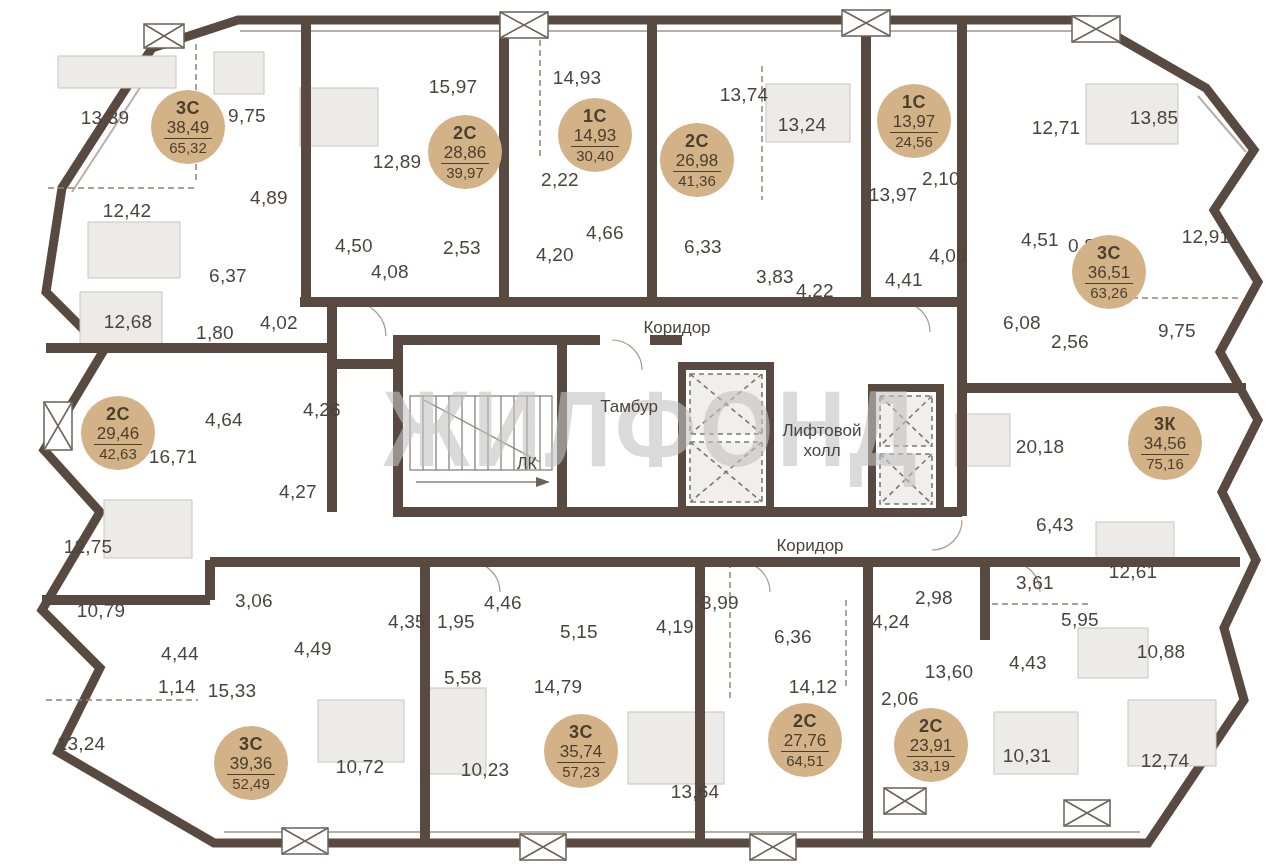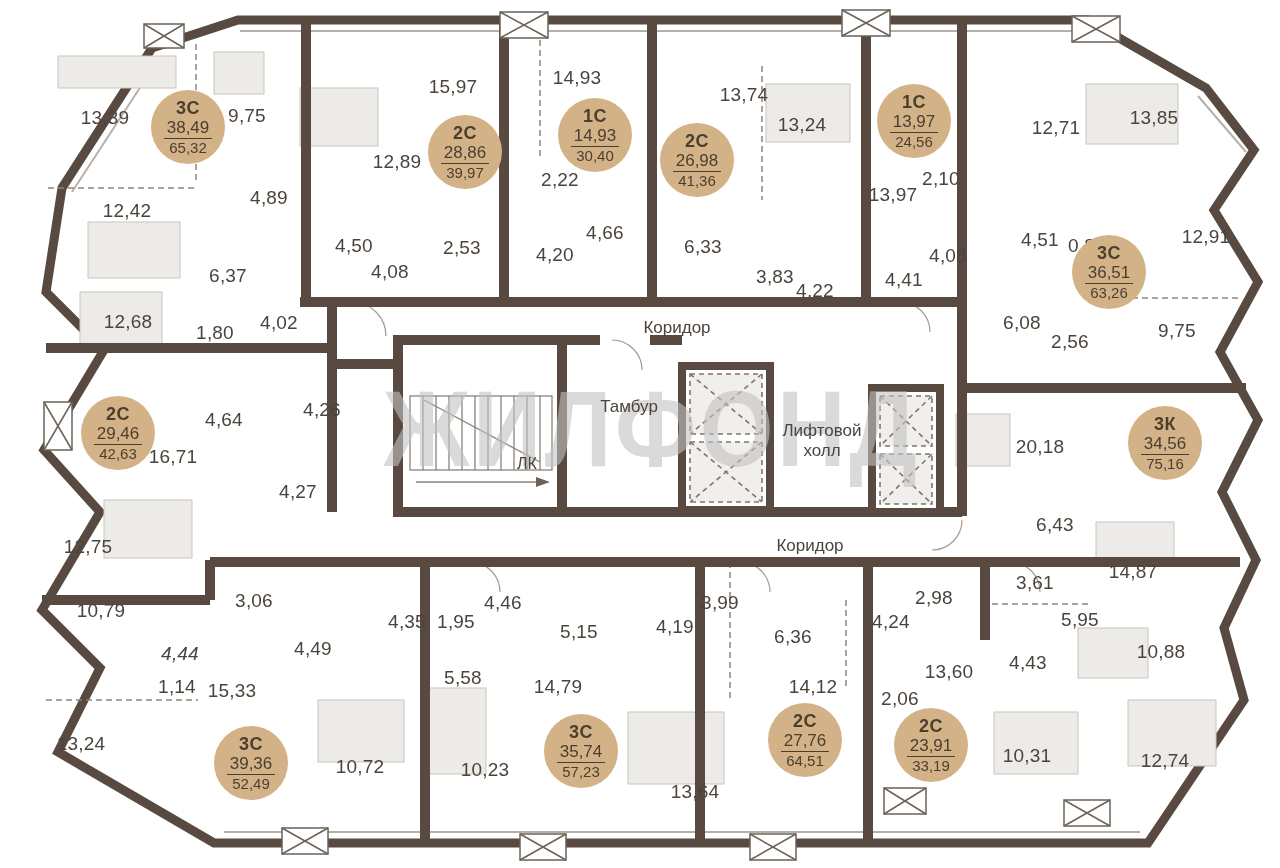--- a/index.html
+++ b/index.html
@@ -254,23 +254,23 @@
         <div class="room-label" style="left: 1177px; top: 331px;">9,75</div>
         <div class="room-label" style="left: 1022px; top: 323px;">6,08</div>
         <div class="room-label" style="left: 1070px; top: 342px;">2,56</div>
         <div class="room-label" style="left: 173px; top: 457px;">16,71</div>
         <div class="room-label" style="left: 224px; top: 420px;">4,64</div>
         <div class="room-label" style="left: 322px; top: 410px;">4,26</div>
         <div class="room-label" style="left: 298px; top: 492px;">4,27</div>
         <div class="room-label" style="left: 88px; top: 537px; margin-top: 10px;">12,75</div>
         <div class="room-label" style="left: 1040px; top: 447px;">20,18</div>
         <div class="room-label" style="left: 1055px; top: 525px;">6,43</div>
-        <div class="room-label" style="left: 1133px; top: 572px;">14,87</div>
+        <div class="room-label" style="left: 1133px; top: 572px;">12,61</div>
         <div class="room-label" style="left: 101px; top: 611px;">10,79</div>
-        <div class="room-label" style="left: 180px; top: 654px; font-style: italic;">4,44</div>
+        <div class="room-label" style="left: 180px; top: 654px;">4,44</div>
         <div class="room-label" style="left: 254px; top: 601px;">3,06</div>
         <div class="room-label" style="left: 177px; top: 687px;">1,14</div>
         <div class="room-label" style="left: 232px; top: 691px;">15,33</div>
         <div class="room-label" style="left: 81px; top: 744px;">13,24</div>
         <div class="room-label" style="left: 313px; top: 649px;">4,49</div>
         <div class="room-label" style="left: 360px; top: 767px;">10,72</div>
         <div class="room-label" style="left: 407px; top: 622px;">4,35</div>
         <div class="room-label" style="left: 456px; top: 622px;">1,95</div>
         <div class="room-label" style="left: 503px; top: 603px;">4,46</div>
         <div class="room-label" style="left: 579px; top: 632px;">5,15</div>

